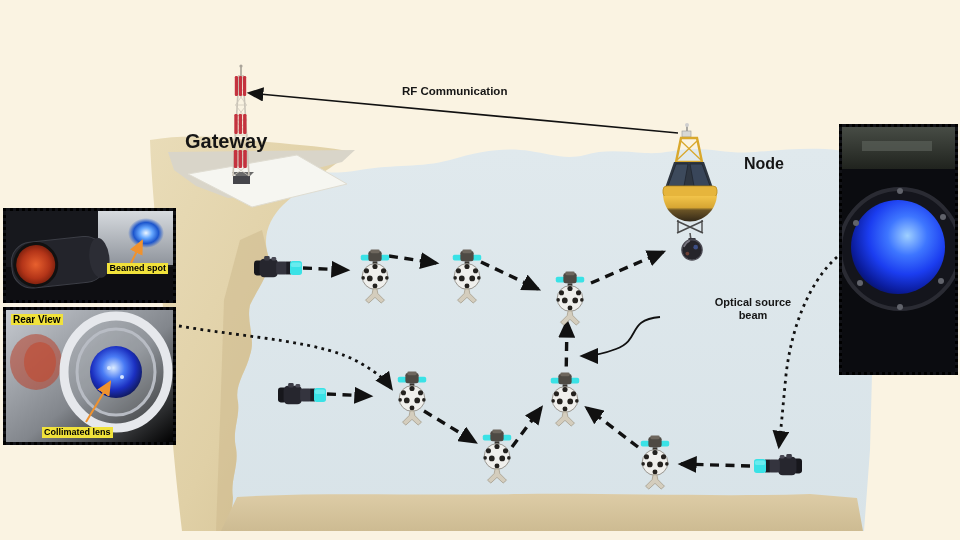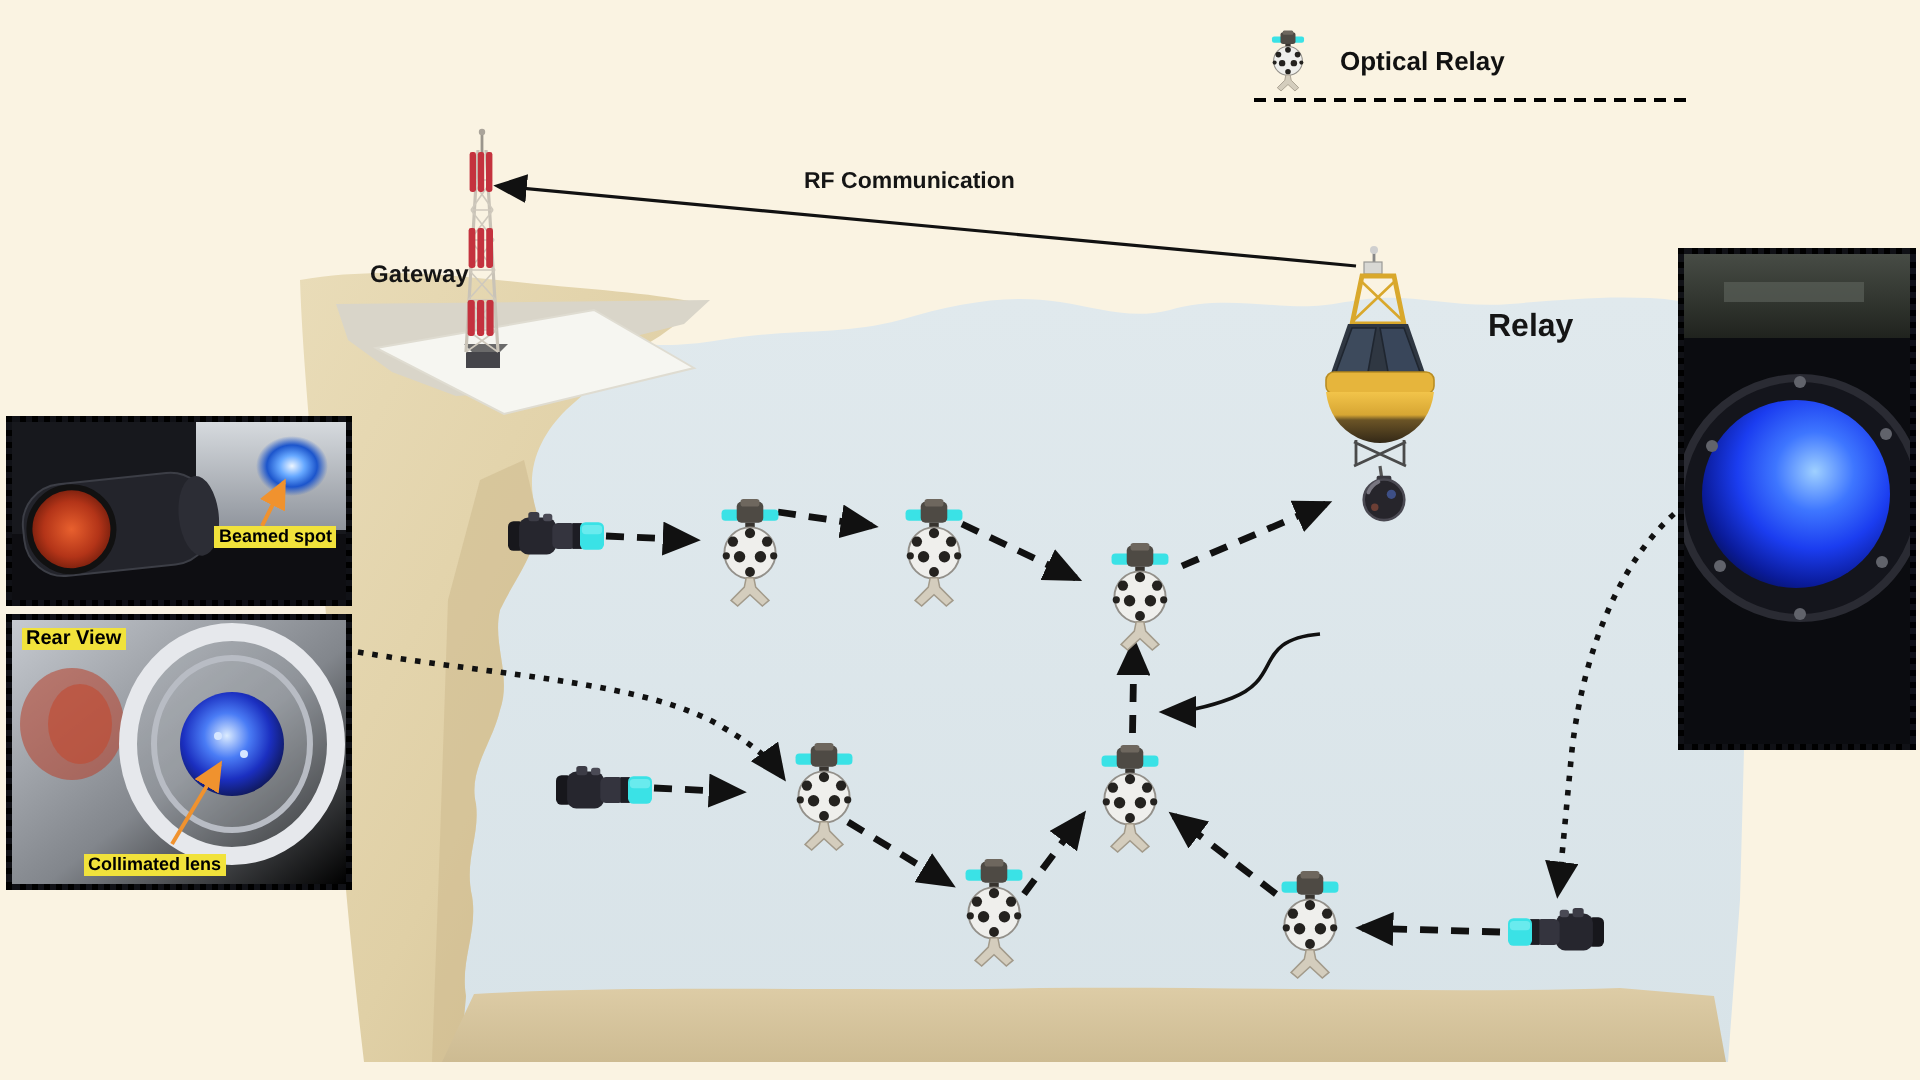--- a/index.html
+++ b/index.html
@@ -3,21 +3,21 @@
 <meta charset="utf-8">
 <style>
   html,body{margin:0;padding:0;background:#faf3e2;}
   .stage{position:relative;width:960px;height:540px;overflow:hidden;
          background:#faf3e2;font-family:"Liberation Sans",sans-serif;color:#111;}
   .abs{position:absolute;}
   svg{display:block;}
 
   
   .lbl{position:absolute;font-weight:bold;color:#151515;white-space:nowrap;margin-left:30px;}
-  .lbl-gateway{left:155px;top:130px;font-size:12px;}
+  .lbl-gateway{left:155px;top:130px;font-size:20px;}
   .lbl-buoy{left:714px;top:155px;font-size:16px;}
   .lbl-rf{left:372px;top:85px;font-size:11.5px;}
   .lbl-beam{left:668px;top:296px;width:110px;font-size:11px;text-align:center;
             line-height:13px;white-space:normal;}
 
   
   .legend{position:absolute;left:627px;top:14px;width:216px;}
   .legend-row{display:flex;align-items:center;gap:9px;
               border-bottom:2px dashed #000;padding:1px 0 3px;}
   .legend-ic{width:34px;display:flex;justify-content:center;align-items:center;flex:0 0 34px;}
@@ -217,31 +217,27 @@
       <use href="#sym-relay" x="544" y="372" width="42" height="55"></use>
       <use href="#sym-relay" x="391" y="371" width="42" height="55"></use>
       <use href="#sym-relay" x="476" y="429" width="42" height="55"></use>
       <use href="#sym-relay" x="634" y="435" width="42" height="55"></use>
       <use href="#sym-receiver" x="680" y="237" width="24" height="24"></use>
     </g>
   </svg>
 
   <div class="lbl lbl-gateway">Gateway</div>
   <div class="lbl lbl-rf">RF Communication</div>
-  <div class="lbl lbl-buoy">Relay</div>
+  <div class="lbl lbl-buoy">Node</div>
+  <div class="lbl lbl-beam">
+    <div>Optical source</div>
+    <div>beam</div>
+  </div>
 
   <div class="legend">
-    <div class="legend-row">
-      <span class="legend-ic">
-        <svg width="24" height="31" viewBox="0 0 44 58">
-            <use href="#sym-relay"></use>
-          </svg>
-      </span>
-      <span class="legend-label">Optical Relay</span>
-    </div>
   </div>
 
   <div class="inset inset-1">
     <svg width="167" height="89" viewBox="0 0 167 89">
       <defs>
         <linearGradient id="wallg" x1="0" y1="0" x2="0" y2="1">
           <stop offset="0" stop-color="#d6dade"></stop>
             <stop offset="1" stop-color="#8f949c"></stop>
         </linearGradient>
         <radialGradient id="spotg" cx="0.5" cy="0.5" r="0.5">

